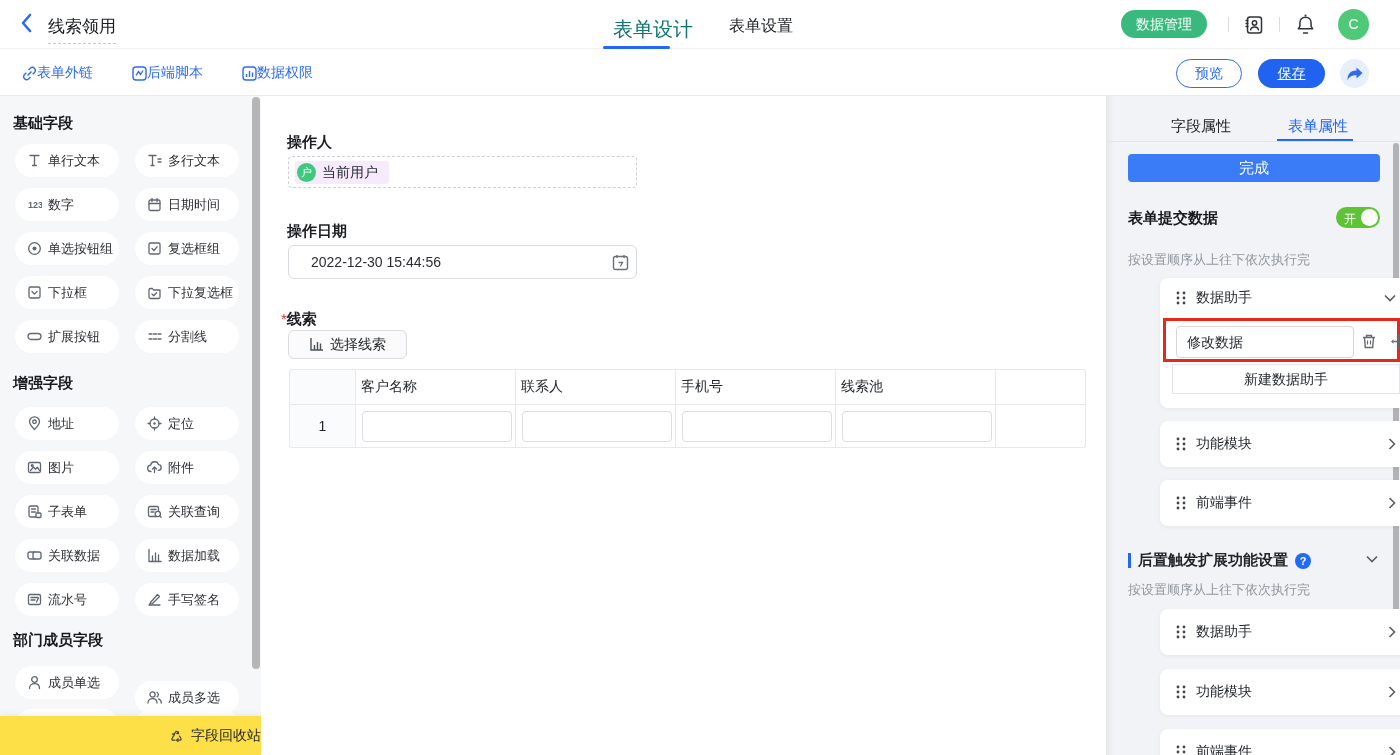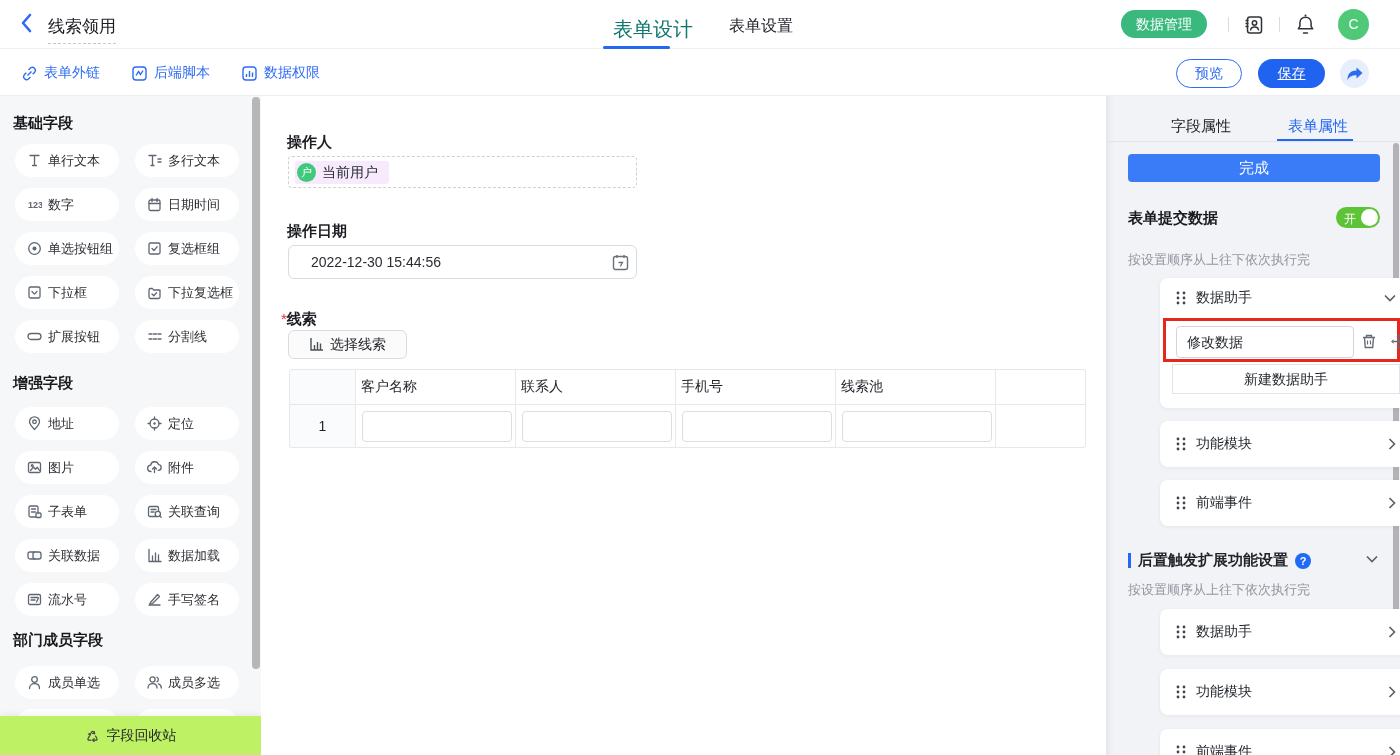--- a/index.html
+++ b/index.html
@@ -19,38 +19,38 @@
   .tab2 { position:absolute; left:729px; top:16px; font-size:16px; color:#23252b; }
   .greenbtn { position:absolute; left:1121px; top:10px; width:86px; height:28px; border-radius:14px;
     background:#39b97e; color:#fff; font-size:14px; text-align:center; line-height:28px; }
   .vsep { position:absolute; top:17px; width:1px; height:15px; background:#dcdce0; }
   .avatar { position:absolute; left:1338px; top:9px; width:31px; height:31px; border-radius:50%;
     background:#4fc878; color:#fff; font-size:14px; text-align:center; line-height:31px; }
 
   
   .subbar { position:absolute; left:0; top:49px; width:1400px; height:47px; background:#fff;
     border-bottom:1px solid #ebedf0; }
-  .sublink { position:absolute; top:15px; display:flex; align-items:center; gap:7px;
+  .sublink { position:absolute; top:15px; display:flex; align-items:center; 
     color:#2e6bf3; font-size:14px; }
   .btn-preview { position:absolute; left:1176px; top:10px; width:66px; height:29px; border-radius:15px;
     border:1px solid #2e6bf3; color:#2e6bf3; background:#fff; font-size:14px; text-align:center; line-height:27px; }
   .btn-save { position:absolute; left:1258px; top:10px; width:67px; height:29px; border-radius:15px;
     background:#1f63f0; color:#fff; font-size:14px; text-align:center; line-height:29px;text-decoration:underline; }
   .btn-share { position:absolute; left:1340px; top:10px; width:29px; height:29px; border-radius:50%;
     background:#e7effd; display:flex; align-items:center; justify-content:center; }
 
   
   .sidebar { position:absolute; left:0; top:96px; width:261px; height:659px; background:#f6f7f9; }
   .sb-title { position:absolute; left:13px; font-size:15px; font-weight:bold; color:#17191d; }
   .pill { position:absolute; width:104px; height:33px; border-radius:17px; background:#fff;
     display:flex; align-items:center; padding-left:12px; gap:6px; font-size:13px; color:#2b2e33; }
   .pill svg { flex:none; }
   .sb-thumb { position:absolute; left:252px; top:1px; width:8px; height:572px; border-radius:4px; background:#b6b6b8; }
-  .recycle { position:absolute; left:0; top:620px; width:261px; height:39px; background:#bef264;
-    box-shadow:0 -2px 6px rgba(0,0,0,0.06); display:flex; align-items:center; justify-content:center; gap:7px;
+  .recycle { position:absolute; left:0; top:620px; width:261px; height:39px; background:#fde047;
+    box-shadow:0 -2px 6px rgba(0,0,0,0.06); display:flex; align-items:center; justify-content:flex-end; gap:7px;
     font-size:14px; color:#24262b; }
 
   
   .canvas { position:absolute; left:261px; top:96px; width:845px; height:659px; background:#fff; }
   .flabel { font-size:15px; font-weight:bold; color:#1b1d22; }
   .dashbox { position:absolute; left:27px; top:60px; width:349px; height:32px; border:1px dashed #cfcfd4;
     border-radius:4px; background:#fff; }
   .usertag { position:absolute; left:6px; top:4px; height:23px; background:#f6eafc; border-radius:3px;
     display:flex; align-items:center; padding:0 11px 0 2px; gap:6px; font-size:14px; color:#1f2329; }
   .ucircle { width:19px; height:19px; border-radius:50%; background:#3fc97c; color:#fff; font-size:11px;
@@ -303,21 +303,21 @@
       <span>手写签名</span>
     </div>
     <div class="sb-title" style="top:535px">部门成员字段</div>
     <div class="pill" style="left:15px; top:570px">
       <svg width="15" height="15" viewBox="0 0 15 15" fill="none" stroke="#5f6672" stroke-width="1.3" stroke-linecap="round" stroke-linejoin="round">
         <circle cx="7.5" cy="4.5" r="2.8"></circle>
         <path d="M2.5 13.5 c0-3 2.2-4.8 5-4.8 s5 1.8 5 4.8"></path>
       </svg>
       <span>成员单选</span>
     </div>
-    <div class="pill" style="left:135px; top:570px">
+    <div class="pill" style="left:135px; top:585px">
       <svg width="15" height="15" viewBox="0 0 15 15" fill="none" stroke="#5f6672" stroke-width="1.3" stroke-linecap="round" stroke-linejoin="round">
         <circle cx="5.5" cy="4.5" r="2.6"></circle>
         <path d="M1 13 c0-2.8 2-4.4 4.5-4.4 s4.5 1.6 4.5 4.4"></path>
         <path d="M10 2.2 a2.6 2.6 0 0 1 0 4.6 M11.5 8.8 c1.8 0.6 2.8 2.2 2.8 4.2"></path>
       </svg>
       <span>成员多选</span>
     </div>
     <div class="pill" style="left:15px; top:613px">
       <svg width="15" height="15" viewBox="0 0 15 15" fill="none" stroke="#5f6672" stroke-width="1.3" stroke-linecap="round" stroke-linejoin="round">
         <path d="M3 2.5 h9 M7.5 2.5 v10 M5.5 12.5 h4"></path>

